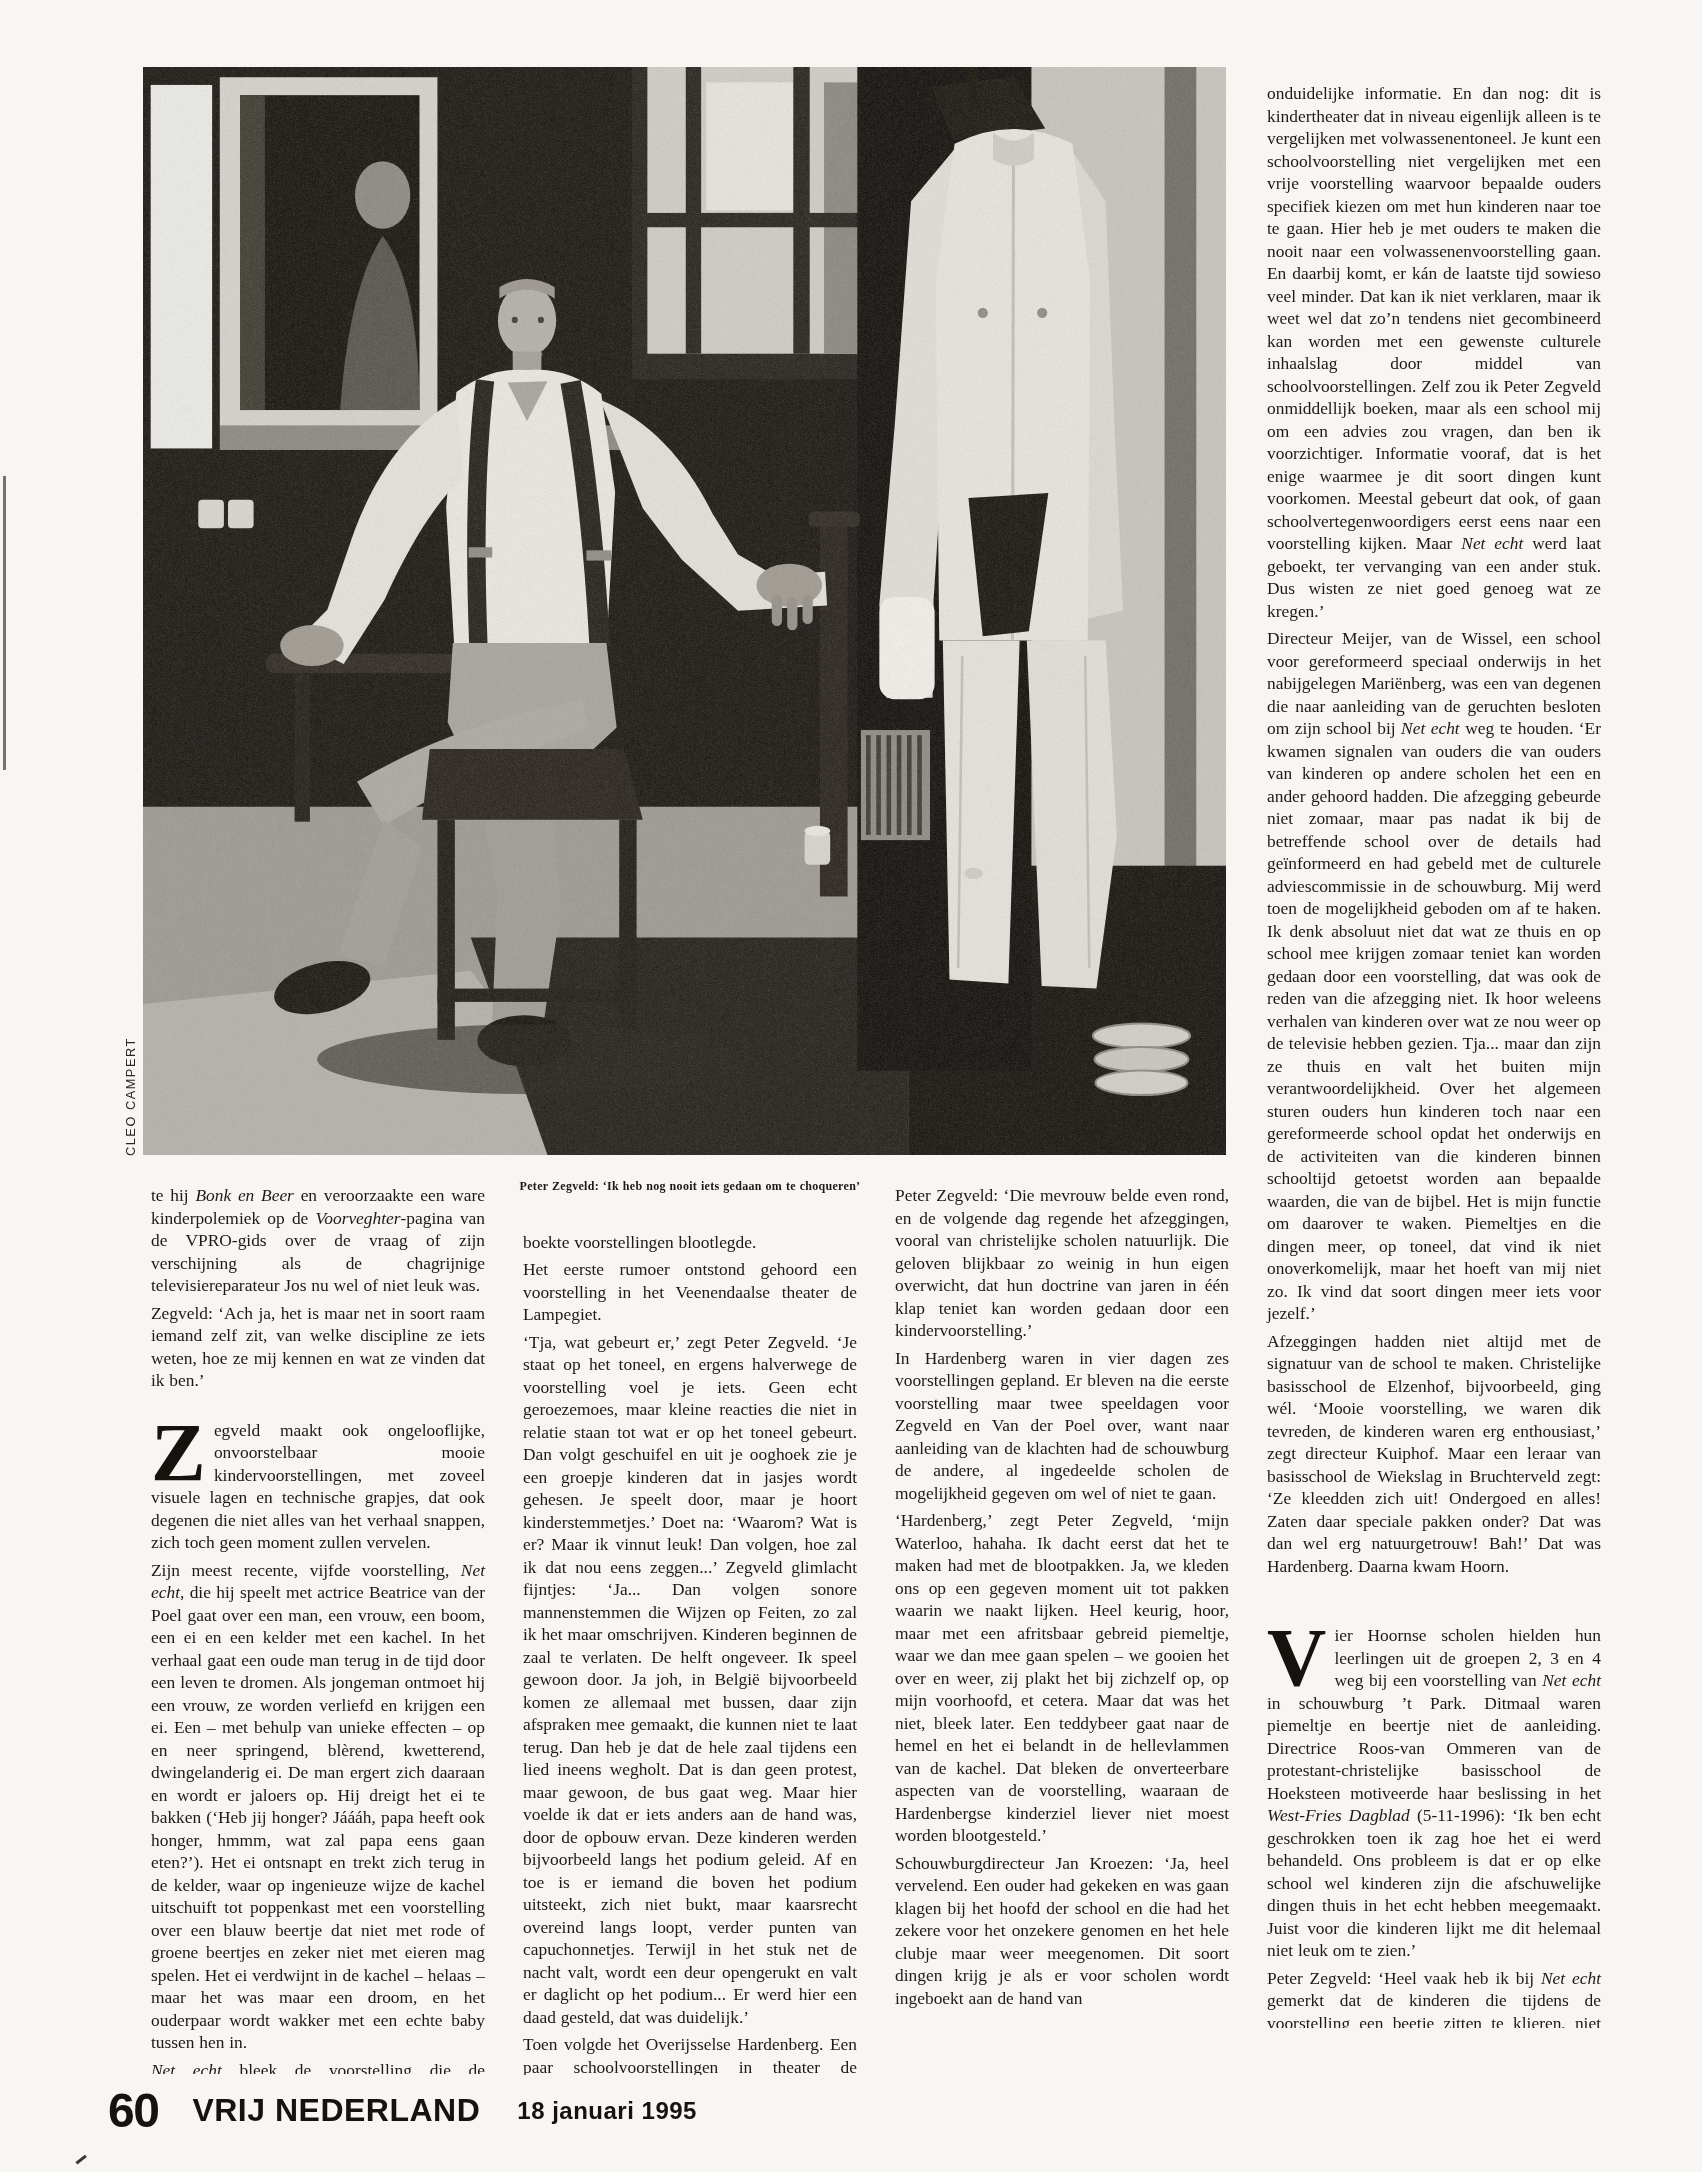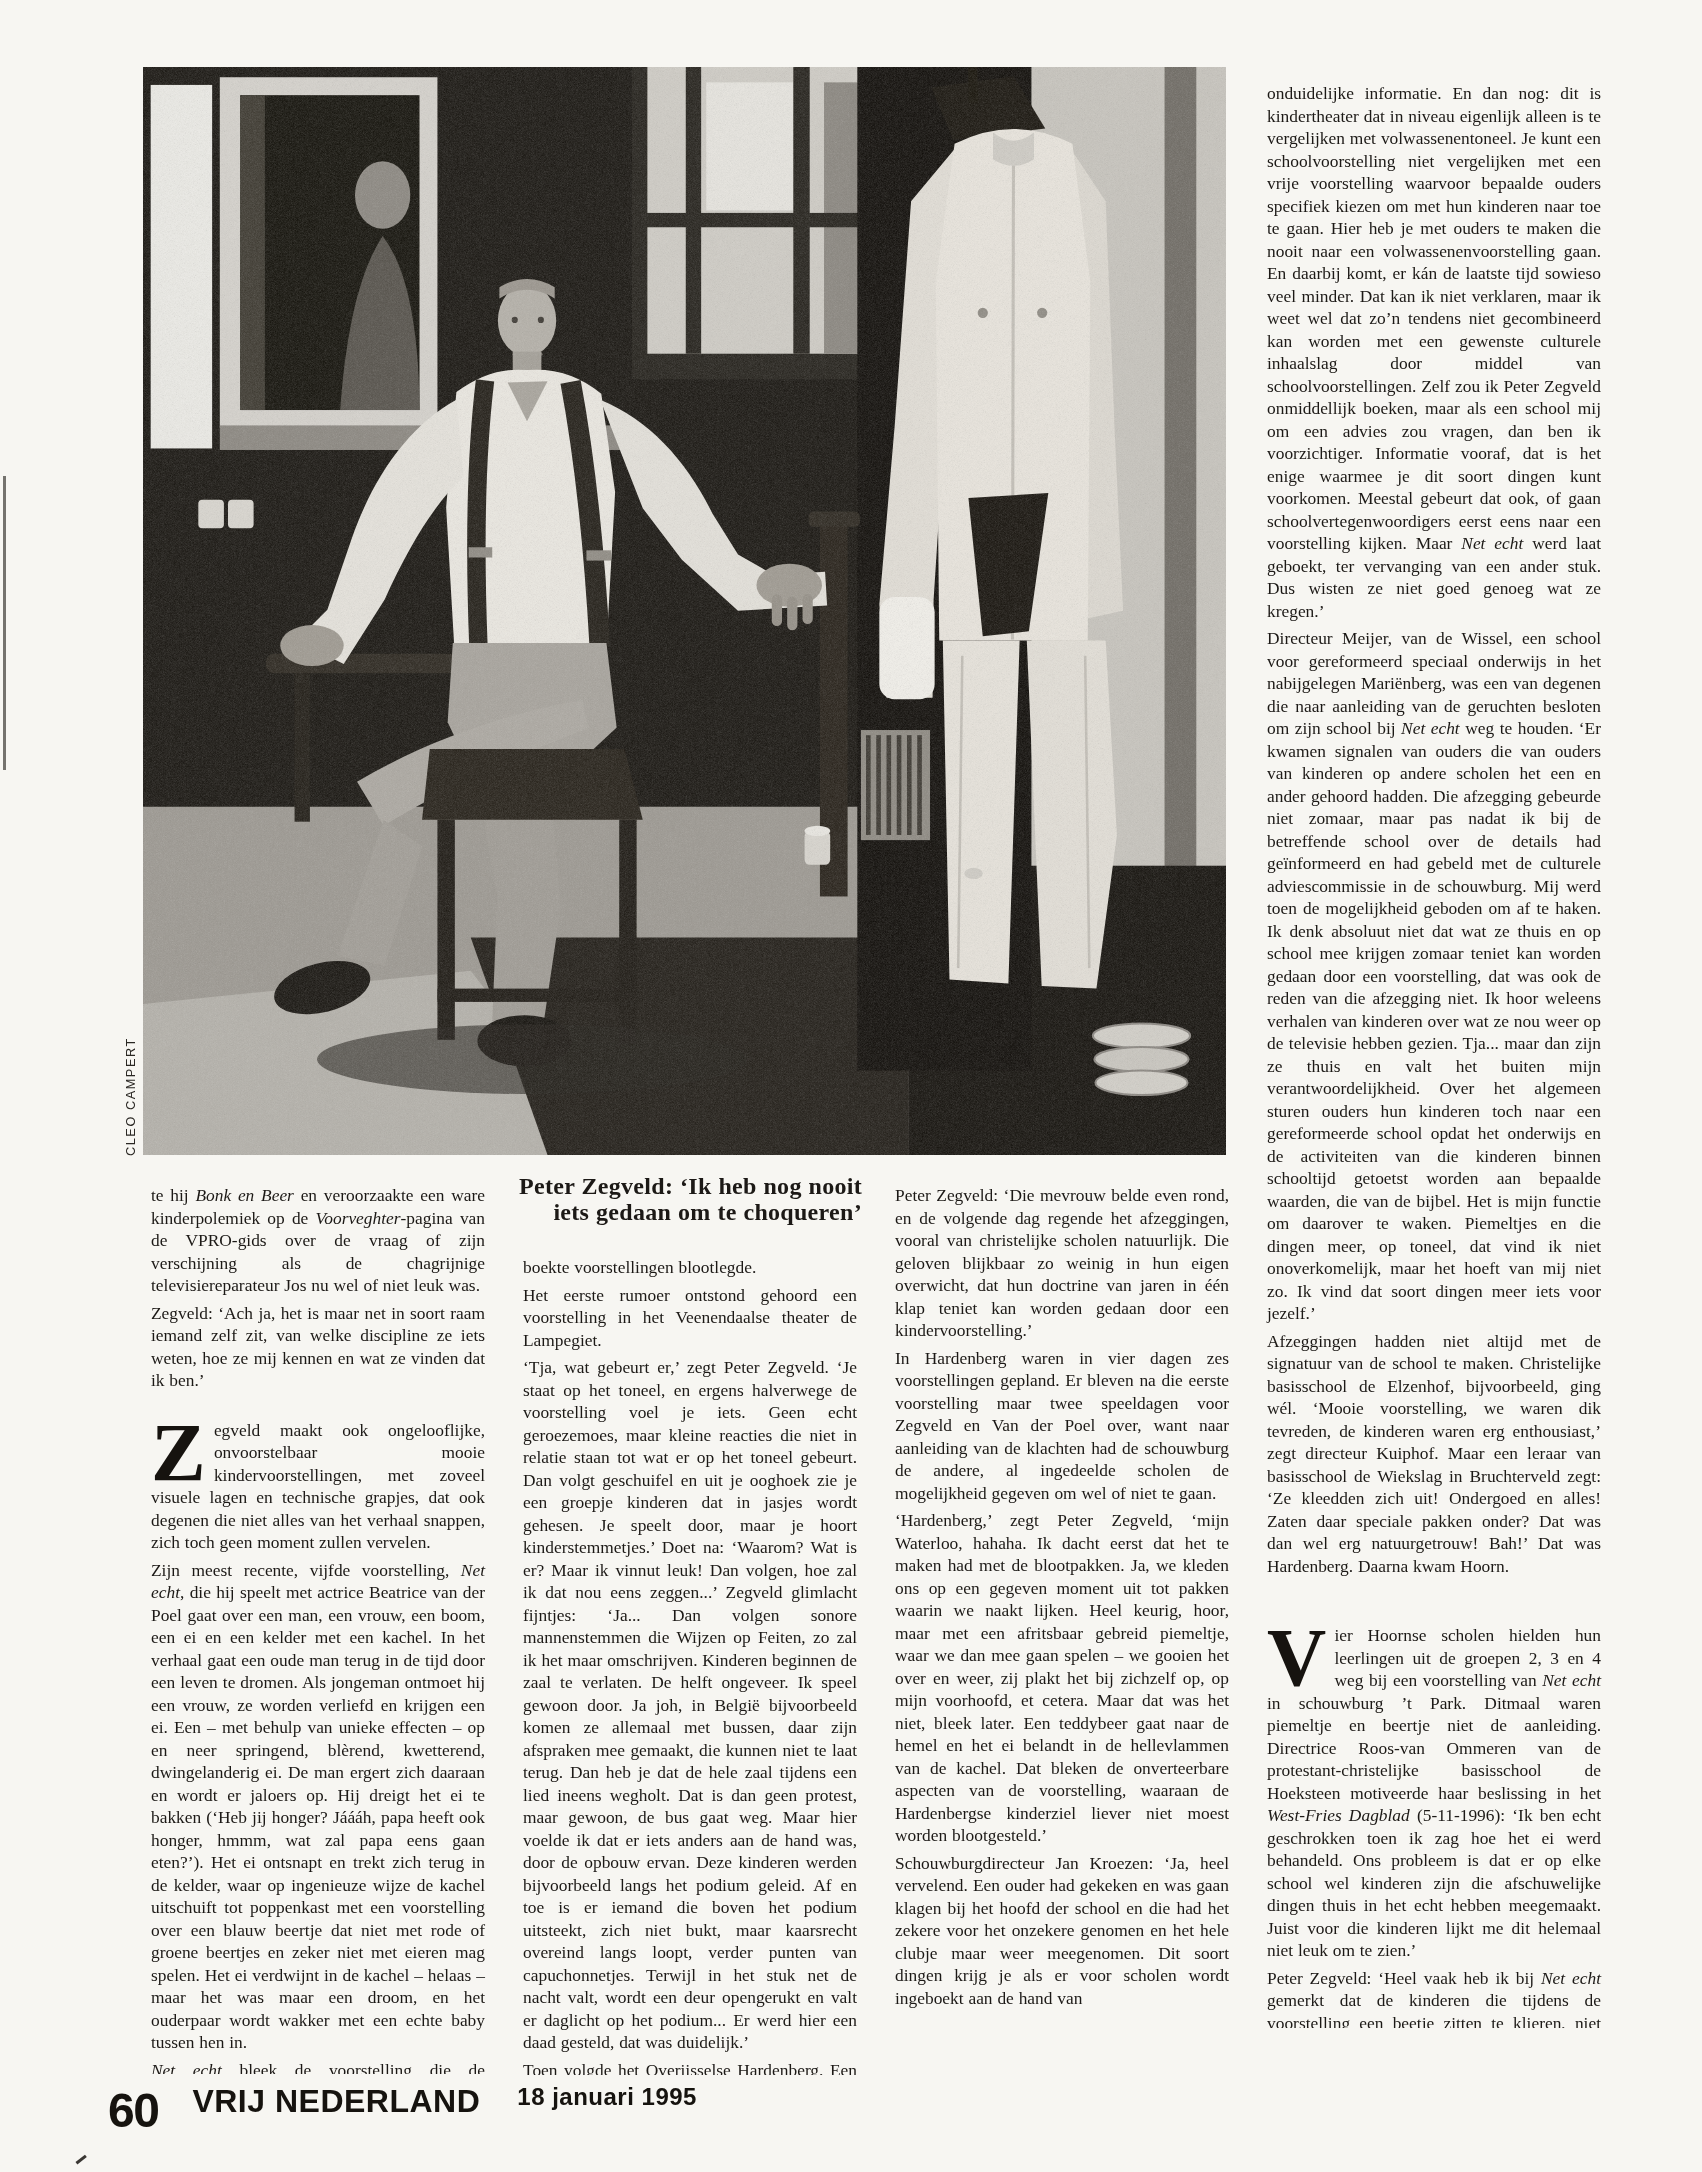--- a/index.html
+++ b/index.html
@@ -16,23 +16,23 @@
   .col1{left:146px;top:1179px;height:895px;}
   .col2{left:518px;top:1174px;height:901px;}
   .col3{left:890px;top:1179px;height:895px;}
   .col4{left:1262px;top:77px;height:1951px;}
   .para{margin:5px;}
   .para.gap{margin-top:27px;}
   .para.gap-lg{margin-top:47px;}
   .it{font-style:italic;}
   .dropcap{float:left;font-weight:bold;font-size:82px;line-height:60px;
            padding:4.1px 8.2px 0 0;color:#16130f;}
-  .subhead{margin:0 0 31px 0;font-weight:bold;font-size:24px;line-height:25.6px;
-           text-align:right;letter-spacing:0.3px;}
-  .footer{position:absolute;left:108px;top:2083px;display:flex;align-items:flex-start;
+  .subhead{margin:0 0 31px 0;font-weight:bold;font-size:12px;line-height:25.6px;
+           text-align:center;letter-spacing:0.3px;}
+  .footer{position:absolute;left:108px;top:2083px;display:flex;align-items:center;
           font-family:"Liberation Sans",sans-serif;font-weight:bold;color:#16130f;}
   .pagenum{font-size:48px;letter-spacing:-1.5px;}
   .mag{font-size:32px;margin-left:34px;letter-spacing:0.5px;}
   .date{font-size:24px;margin-left:37px;letter-spacing:0.5px;}
   .scan-artifact{position:absolute;left:2.6px;top:476px;width:3.6px;height:294px;
                  background:#4a4741;opacity:.75;}
   .scan-tick{position:absolute;left:75px;top:2158px;width:12.3px;height:2.6px;
              background:#3a3733;transform:rotate(-38deg);}
 </style>
 </head>

